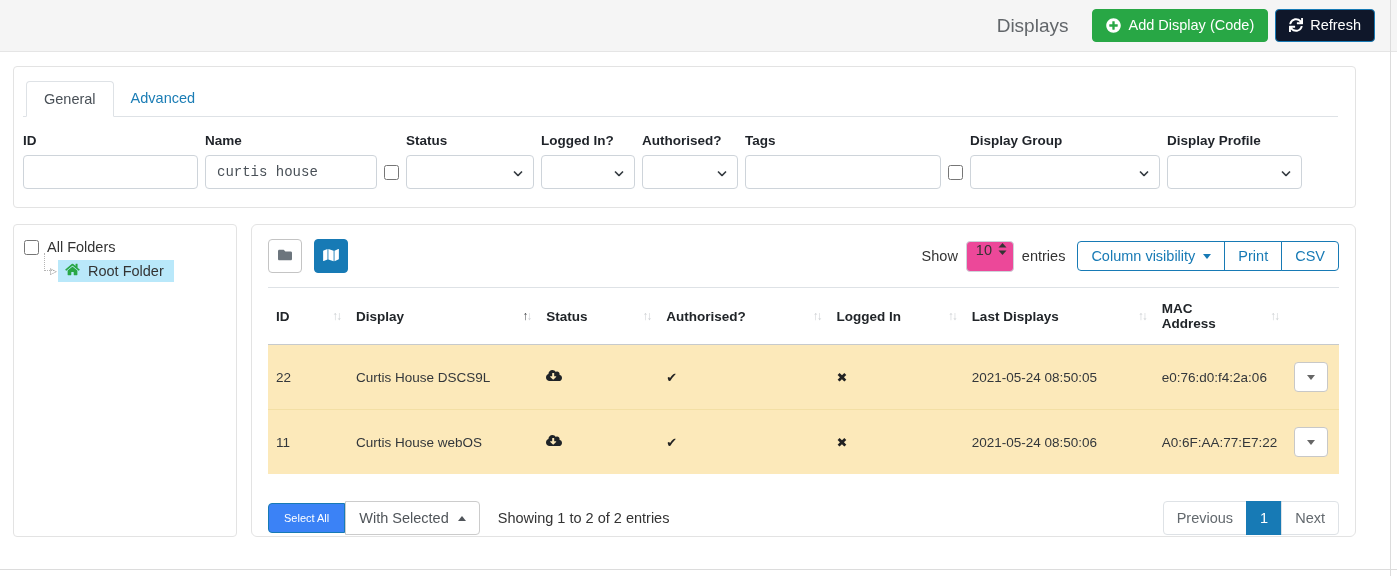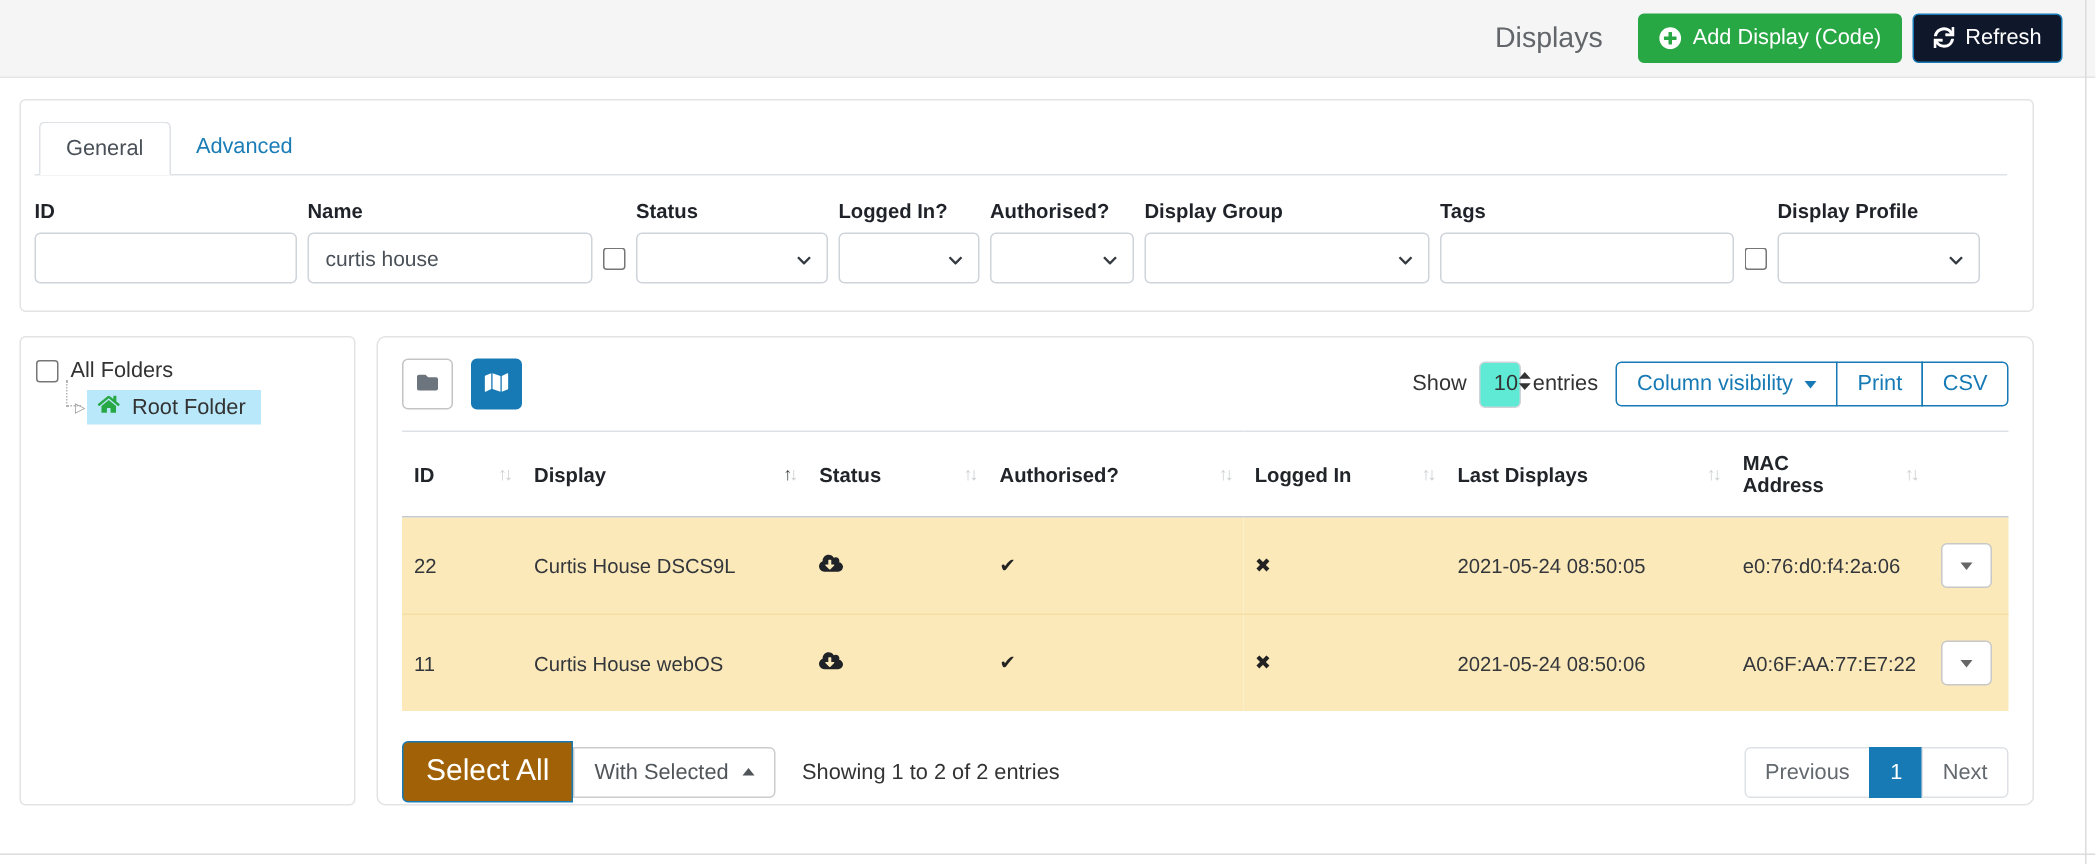--- a/index.html
+++ b/index.html
@@ -52,21 +52,21 @@
     height:34px; border:1px solid #ced4da; border-radius:4px;
     padding:0 11px; font-size:14px; color:#495057; font-family:inherit; width:100%;
   }
   .sel {
     position:relative; height:34px; border:1px solid #ced4da; border-radius:4px;
     background:#fff; cursor:pointer;
   }
   .sel .chev { position:absolute; right:10px; top:50%; transform:translateY(-50%); }
   input[type="checkbox"] { width:15px; height:15px; margin:0; cursor:pointer; }
 
-  .w-id { width:175px; } .w-name { width:190px; } .w-status { width:128px; }
+  .w-id { width:175px; } .w-name { width:172px;font-family:Liberation Mono, monospace; } .w-status { width:128px; }
   .w-logged { width:94px; } .w-auth { width:96px; } .w-tags { width:196px; }
   .w-dgroup { width:190px; } .w-dprofile { width:135px; }
 
   
   .content-row { display:flex; gap:14px; margin:16px 41px 0 13px; height:313px; }
 
   .folder-panel {
     width:224px; border:1px solid #e3e3e3; border-radius:4px;
     padding:14px 10px; flex-shrink:0;
   }
@@ -89,23 +89,23 @@
   .table-toolbar { display:flex; justify-content:space-between; align-items:center; }
   .icon-btn {
     width:34px; height:34px; border-radius:4px; display:inline-flex;
     align-items:center; justify-content:center; cursor:pointer; border:1px solid transparent;
   }
   .icon-btn.folder-toggle { background:#fff; border-color:#c4c4c4; }
   .icon-btn.map-view { background:#177ab5; border-color:#177ab5; margin-left:8px; }
 
   .toolbar-right { display:flex; align-items:center; font-size:14.5px; color:#333; }
   .length-box {
-    width:28px; height:31px; border:1px solid #ced4da; border-radius:4px;
-    display:inline-flex; align-items:center; justify-content:space-between;
-    padding:0 6px 0 9px; margin:0 8px; cursor:pointer; background:#5eead4;
+    width:48px; height:31px; border:1px solid #ced4da; border-radius:4px;
+    display:inline-flex; align-items:flex-start; justify-content:space-between;
+    padding:0 6px 0 9px; margin:0 8px; cursor:pointer; background:#ec4899;
   }
   .btn-group { display:inline-flex; margin-left:12px; }
   .btn-outline {
     background:#fff; border:1px solid #177ab5; color:#177ab5;
     padding:6px 13px; font-size:14.5px; cursor:pointer; margin-left:-1px;
     display:inline-flex; align-items:center; gap:8px; font-family:inherit;
   }
   .btn-group .btn-outline:first-child { border-radius:4px 0 0 4px; margin-left:0;text-align:center; }
   .btn-group .btn-outline:last-child { border-radius:0 4px 4px 0; }
 
@@ -127,21 +127,21 @@
   tbody tr + tr td { border-top:1px solid #f3dfa4; }
   tbody td { padding:17px 8px; color:#33373b; white-space:nowrap; }
   td .glyph { font-size:13px; color:#222; }
   .row-menu-btn {
     width:34px; height:30px; background:#fff; border:1px solid #c8c8c8; border-radius:4px;
     display:inline-flex; align-items:center; justify-content:center; color:#666; cursor:pointer;
   }
 
   .table-footer { display:flex; align-items:center; margin-top:auto; }
   .btn-select-all {
-    background:#a16207; color:#fff; font-size:20px; padding:8px 15px;
+    background:#3b82f6; color:#fff; font-size:11px; padding:8px 15px;
     border:1px solid #177ab5; border-radius:4px 0 0 4px; cursor:pointer; font-family:inherit;
   }
   .btn-with-selected {
     background:#fff; color:#50555a; font-size:14.5px; padding:8px 13px;
     border:1px solid #ccc; border-radius:0 4px 4px 0; cursor:pointer; font-family:inherit;
     display:inline-flex; align-items:center; gap:9px;
   }
   .showing { margin-left:18px; font-size:14.5px; color:#333; }
   .pagination { margin-left:auto; display:inline-flex; }
   .page-item {
@@ -219,34 +219,34 @@
 
       <div class="field w-auth">
         <label>Authorised?</label>
         <div class="sel">
           <span class="chev"><svg width="10" height="6" viewBox="0 0 10 6">
                 <path d="M1 1l4 4 4-4" stroke="#343a40" stroke-width="1.6" fill="none"></path>
               </svg></span>
         </div>
       </div>
 
+      <div class="field">
+        <label>Tags</label>
+        <div class="control-row">
+          <input class="txt w-tags" type="text" value="" style="">
+          <input type="checkbox" style="">
+        </div>
+      </div>
+
       <div class="field w-dgroup">
         <label>Display Group</label>
         <div class="sel">
           <span class="chev"><svg width="10" height="6" viewBox="0 0 10 6">
                 <path d="M1 1l4 4 4-4" stroke="#343a40" stroke-width="1.6" fill="none"></path>
               </svg></span>
-        </div>
-      </div>
-
-      <div class="field">
-        <label>Tags</label>
-        <div class="control-row">
-          <input class="txt w-tags" type="text" value="" style="">
-          <input type="checkbox" style="">
         </div>
       </div>
 
       <div class="field w-dprofile">
         <label>Display Profile</label>
         <div class="sel">
           <span class="chev"><svg width="10" height="6" viewBox="0 0 10 6">
                 <path d="M1 1l4 4 4-4" stroke="#343a40" stroke-width="1.6" fill="none"></path>
               </svg></span>
         </div>

